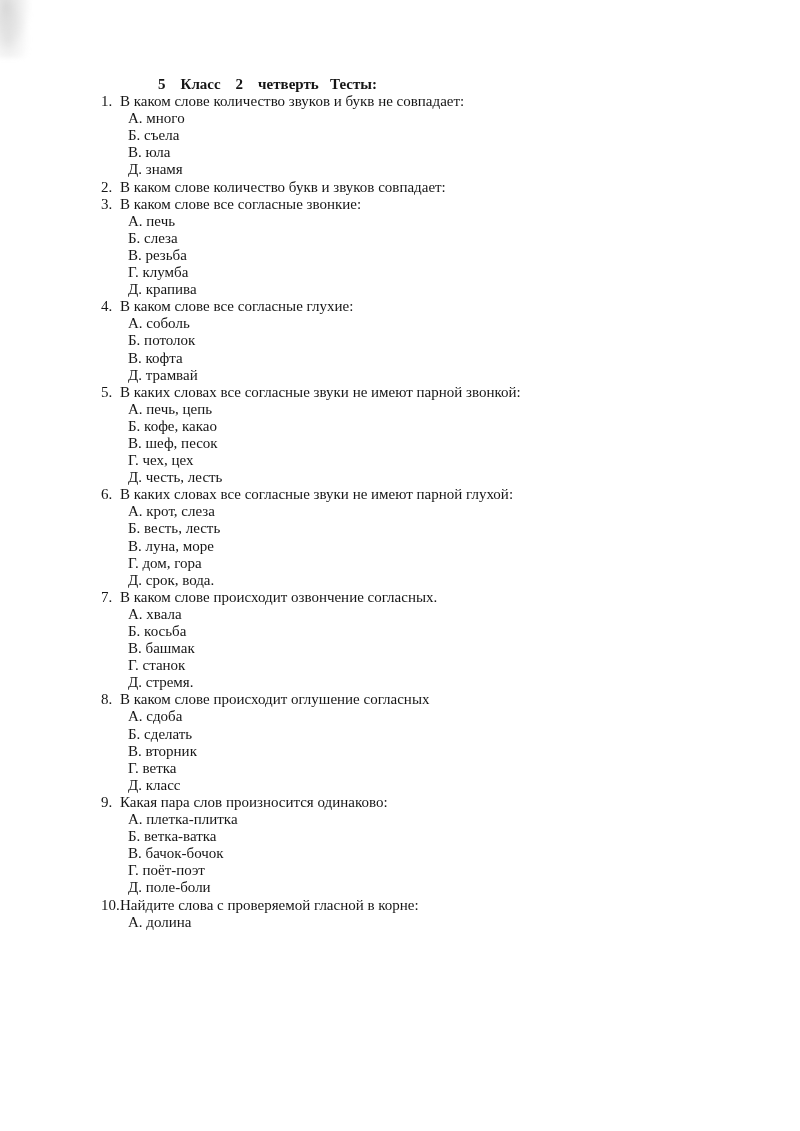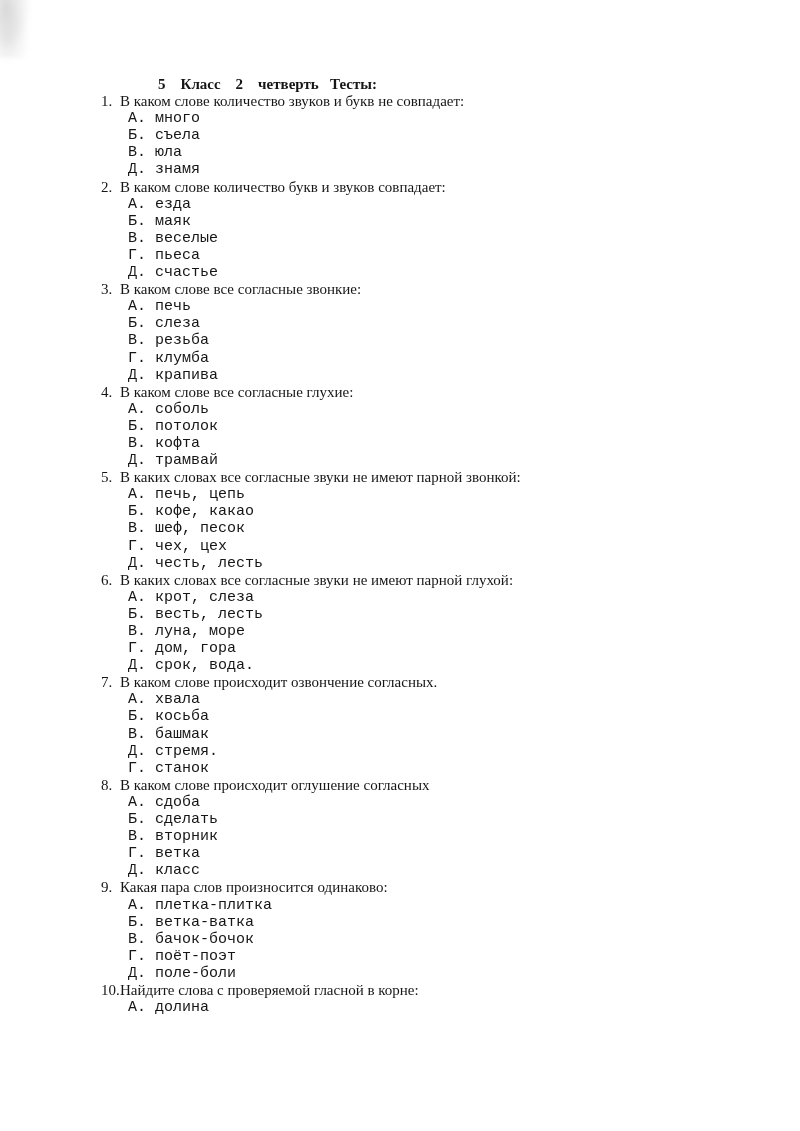--- a/index.html
+++ b/index.html
@@ -37,21 +37,21 @@
   .doc-title {
     font-weight: bold;
     white-space: pre;
     margin-left: 57px;
   }
   .question { margin: 0; }
   .q-line { display: flex; }
   .q-num { min-width: 19px; flex: 0 0 auto; }
   .q-text { flex: 1 1 auto; }
   .options { margin-left: 27px; }
-  .option { white-space: pre-wrap; font-family: Liberation Mono, monospace; }
+  .option { white-space: pre-wrap; }
 </style>
 </head>
 <body>
 
 <div class="page">
   <div class="smudge"></div>
   <div class="content">
     <div class="doc-title">5    Класс    2    четверть   Тесты:</div>
     <div id="questions">
   <section class="question">
@@ -69,31 +69,20 @@
 
   <div class="option">Д. знамя</div>
 </div>
   </section>
 
   <section class="question">
     <div class="q-line">
       <span class="q-num">2.</span>
       <span class="q-text">В каком слове количество букв и звуков совпадает:</span>
     </div>
-    <div class="options">
-  <div class="option">А. езда</div>
-
-  <div class="option">Б. маяк</div>
-
-  <div class="option">В. веселые</div>
-
-  <div class="option">Г. пьеса</div>
-
-  <div class="option">Д. счастье</div>
-</div>
   </section>
 
   <section class="question">
     <div class="q-line">
       <span class="q-num">3.</span>
       <span class="q-text">В каком слове все согласные звонкие:</span>
     </div>
     <div class="options">
   <div class="option">А. печь</div>
 
@@ -165,23 +154,23 @@
       <span class="q-num">7.</span>
       <span class="q-text">В каком слове происходит озвончение согласных.</span>
     </div>
     <div class="options">
   <div class="option">А. хвала</div>
 
   <div class="option">Б. косьба</div>
 
   <div class="option">В. башмак</div>
 
+  <div class="option">Г. станок</div>
+
   <div class="option">Д. стремя.</div>
-
-  <div class="option">Г. станок</div>
 </div>
   </section>
 
   <section class="question">
     <div class="q-line">
       <span class="q-num">8.</span>
       <span class="q-text">В каком слове происходит оглушение согласных</span>
     </div>
     <div class="options">
   <div class="option">А. сдоба</div>

